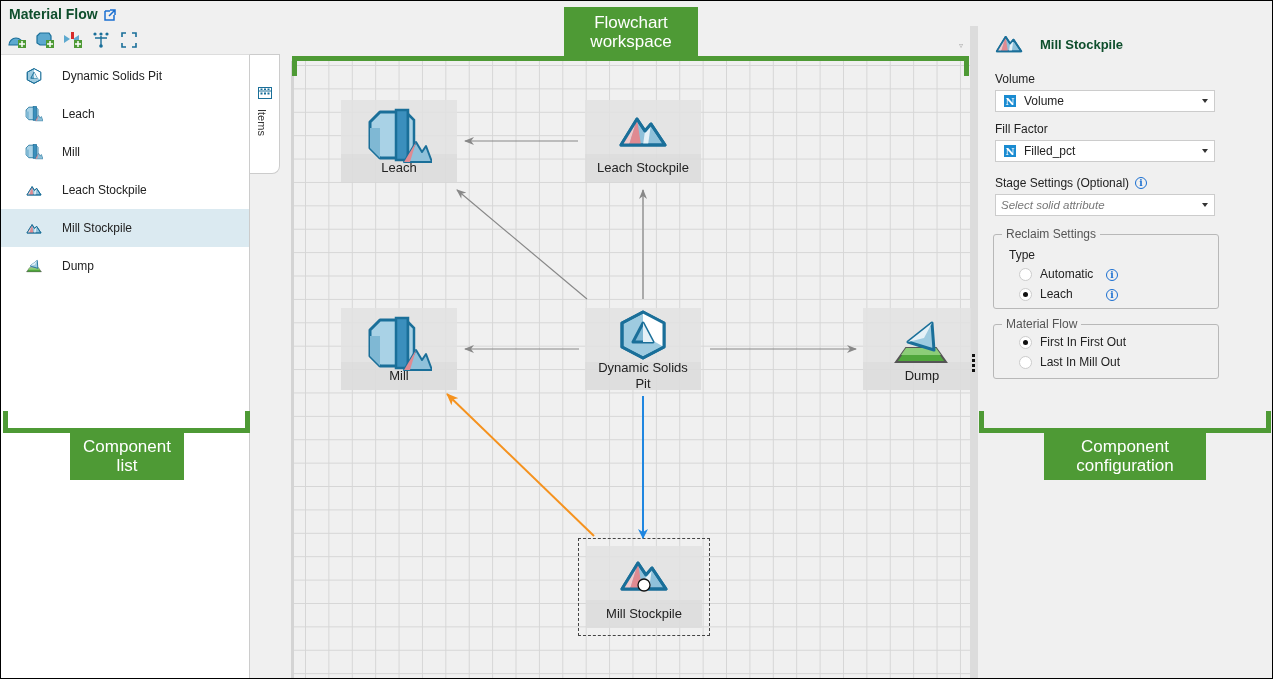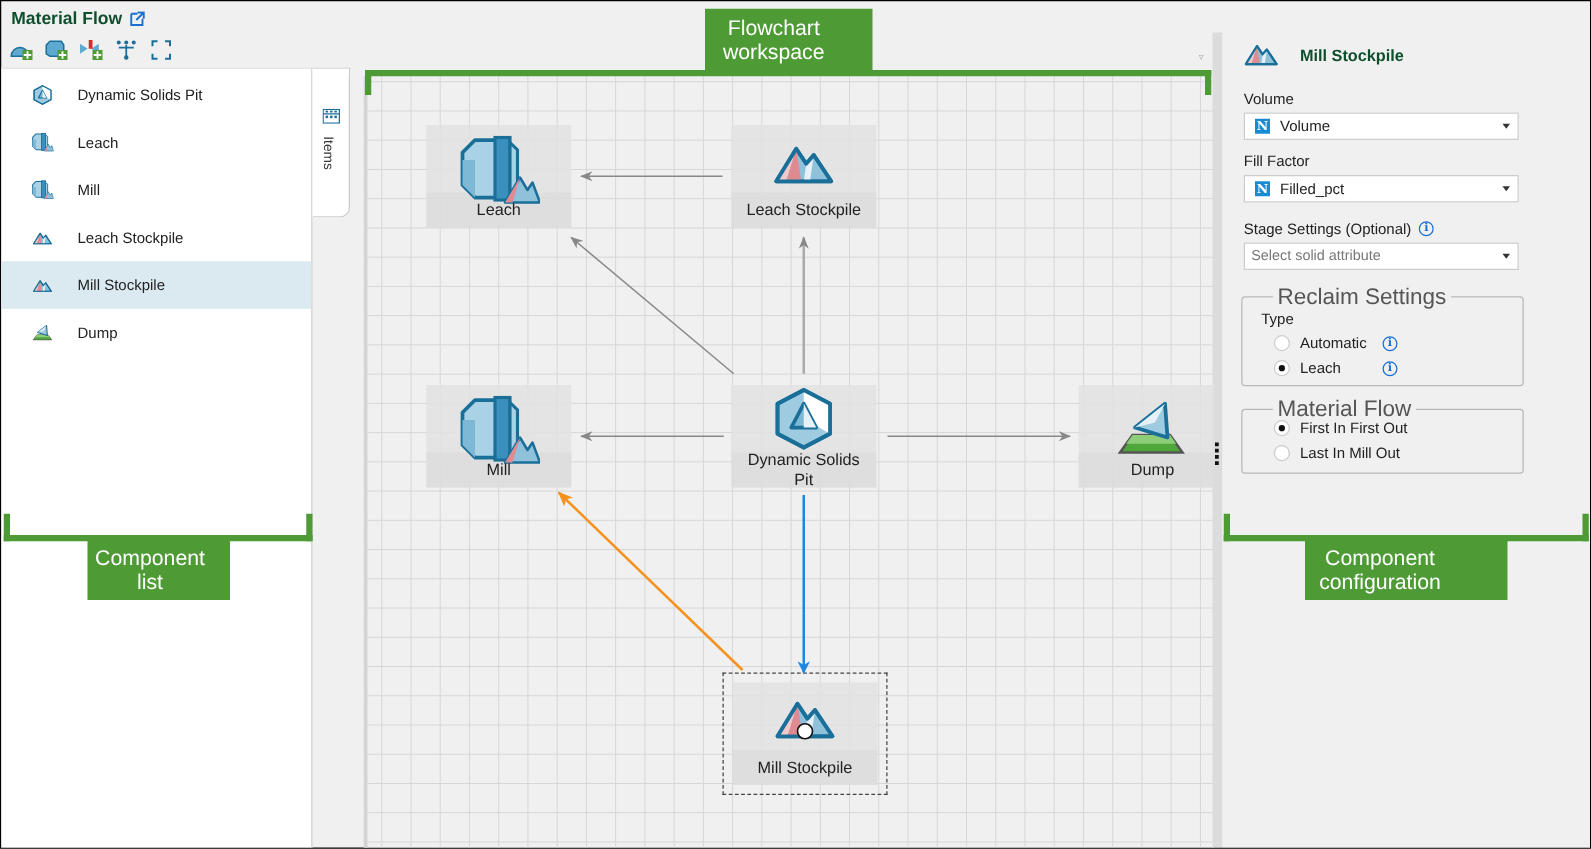--- a/index.html
+++ b/index.html
@@ -42,32 +42,32 @@
   #edges { left: 0; top: 0; width: 1273px; height: 679px; pointer-events: none; }
 
   
   #right-panel { left: 977px; top: 25px; width: 296px; height: 654px; background: #f0f0f0; }
   .rp-title { position: absolute; left: 62px; top: 11px; font-size: 13px; font-weight: bold; color: #0e4e2c; }
   .rp-title-ico { position: absolute; left: 17px; top: 8px; }
   .field-lbl { position: absolute; left: 17px; font-size: 12px; color: #222; }
   .select { position: absolute; left: 17px; width: 220px; height: 22px; background: #fff; border: 1px solid #ccc; display: flex; align-items: center; cursor: pointer; }
   .select .nbadge { width: 12px; height: 12px; background: #1a8bd1; color: #fff; font-family: "DejaVu Serif", serif; font-weight: bold; font-size: 10px; display: flex; align-items: center; justify-content: center; margin-left: 8px; margin-right: 8px; }
   .select .val { font-size: 12px; color: #222; flex: 1; }
-  .select .placeholder { color: #777; margin-left: 5px; flex: 1; font-size: 11.5px; }
+  .select .placeholder { font-style: italic; color: #777; margin-left: 5px; flex: 1; font-size: 11.5px; }
   .select .caret { width: 0; height: 0; border-left: 3px solid transparent; border-right: 3px solid transparent; border-top: 4px solid #333; margin-right: 6px; }
   .info { display: inline-flex; width: 12px; height: 12px; border-radius: 50%; border: 1px solid #1a6fd1; color: #1a6fd1; font-size: 9px; font-weight: bold; align-items: center; justify-content: center; font-family: "DejaVu Serif", serif; cursor: pointer; }
   fieldset { position: absolute; left: 15px; width: 226px; border: 1px solid #b8b8b8; border-radius: 3px; padding: 0; }
-  legend { margin-left: 24px; padding: 0 4px; font-size: 18px; color: #555; }
+  legend { margin-left: 8px; padding: 0 4px; font-size: 12px; color: #555; }
   .radio-row { position: absolute; left: 25px; display: flex; align-items: flex-end; font-size: 12px; color: #222; cursor: pointer; }
   .radio { width: 13px; height: 13px; border-radius: 50%; border: 1px solid #ccc; background: #fff; margin-right: 8px; position: relative; }
   .radio.on::after { content: ""; position: absolute; left: 3px; top: 3px; width: 5px; height: 5px; border-radius: 50%; background: #111; }
 
   
   .bracket { position: absolute; border: 5px solid #4e9a35; }
-  .callout { position: absolute; background: #4e9a35; color: #fff; text-align: center; font-size: 17px; line-height: 19px; display: flex; align-items: center; }
+  .callout { position: absolute; background: #4e9a35; color: #fff; text-align: center; font-size: 17px; line-height: 19px; display: flex; align-items: center; justify-content: center; }
 </style>
 </head>
 <body>
 
 <svg width="0" height="0" style="position:absolute">
   <defs>
     <symbol id="sym-stockpile" viewBox="0 0 50 34">
       <path d="M3 31 L19 5 L27 17 L33 10 L47 31 Z" fill="#8fc1da" stroke="#1a6f99" stroke-width="3" stroke-linejoin="round"></path>
       <path d="M19 5 L11 31 L3 31 Z" fill="#f2c9cb"></path>
       <path d="M19 5 L23 31 L11 31 Z" fill="#e08a91"></path>

